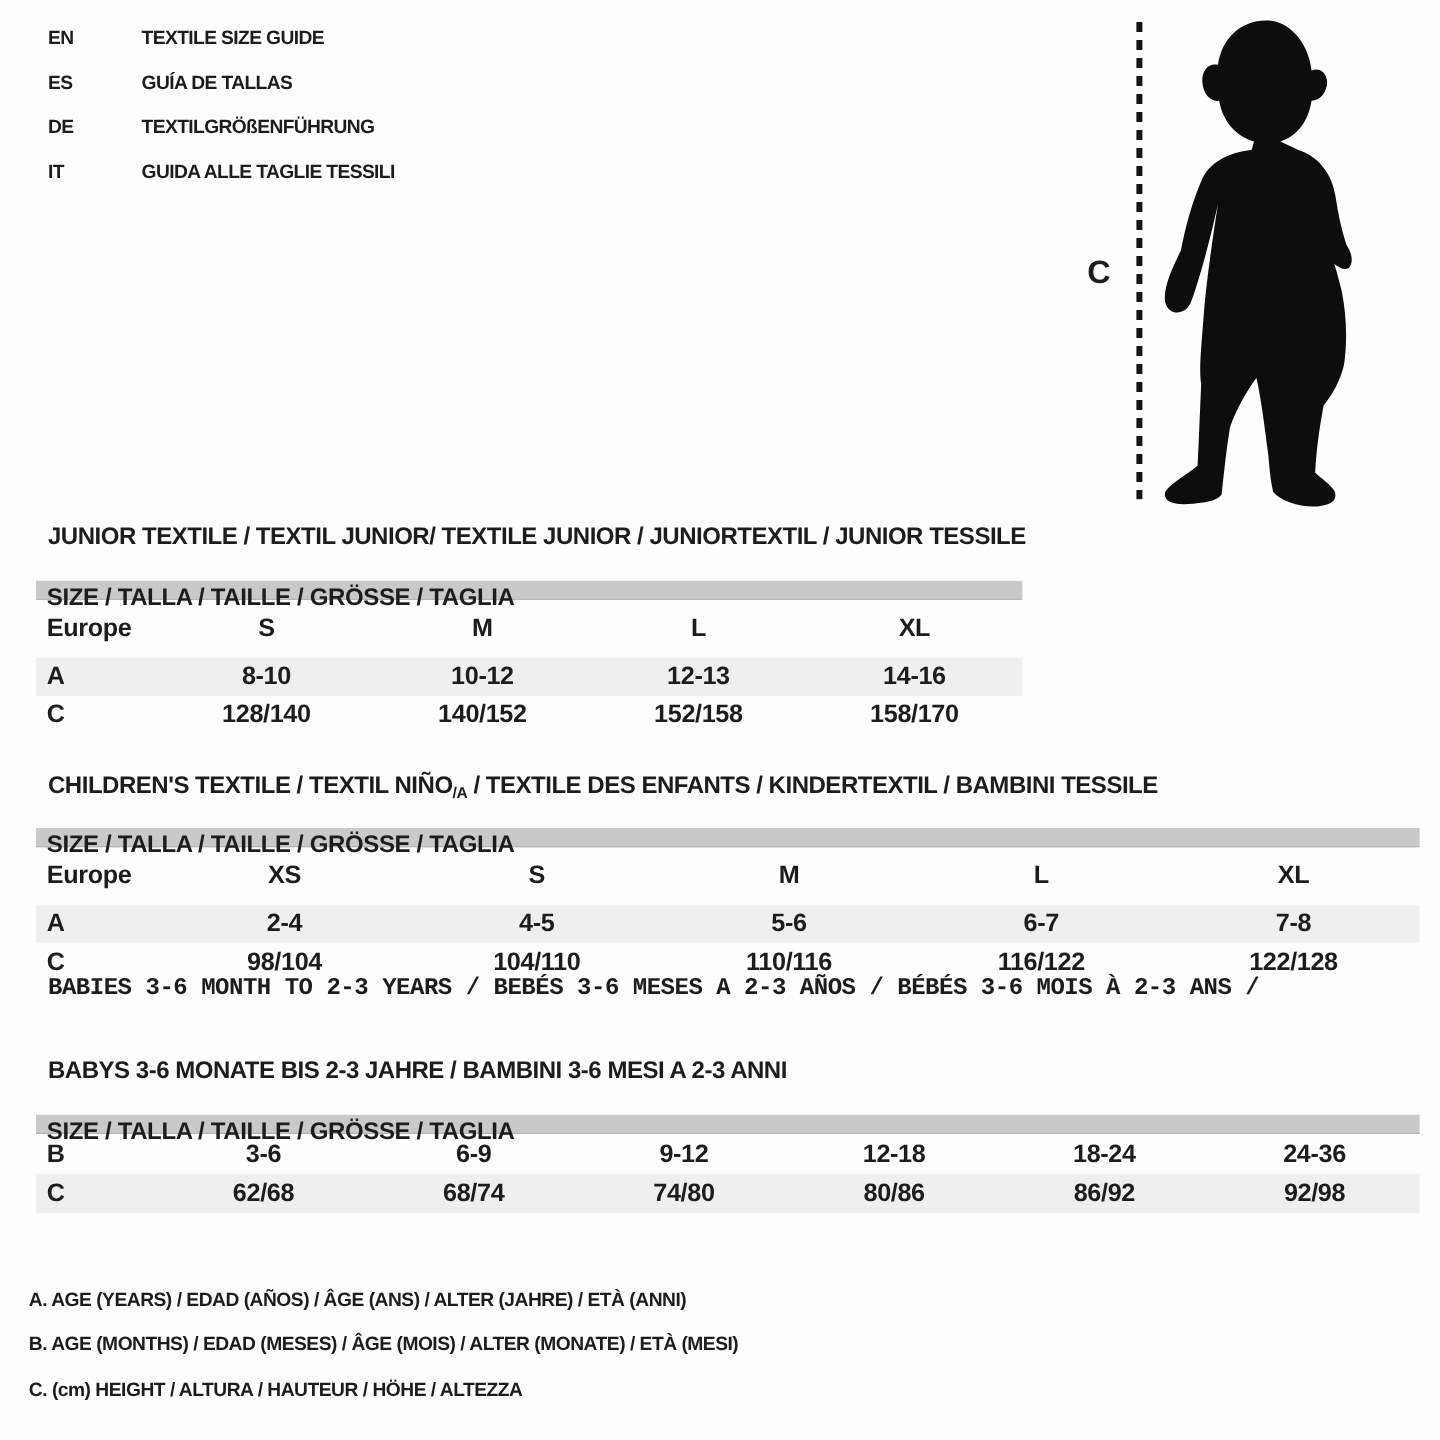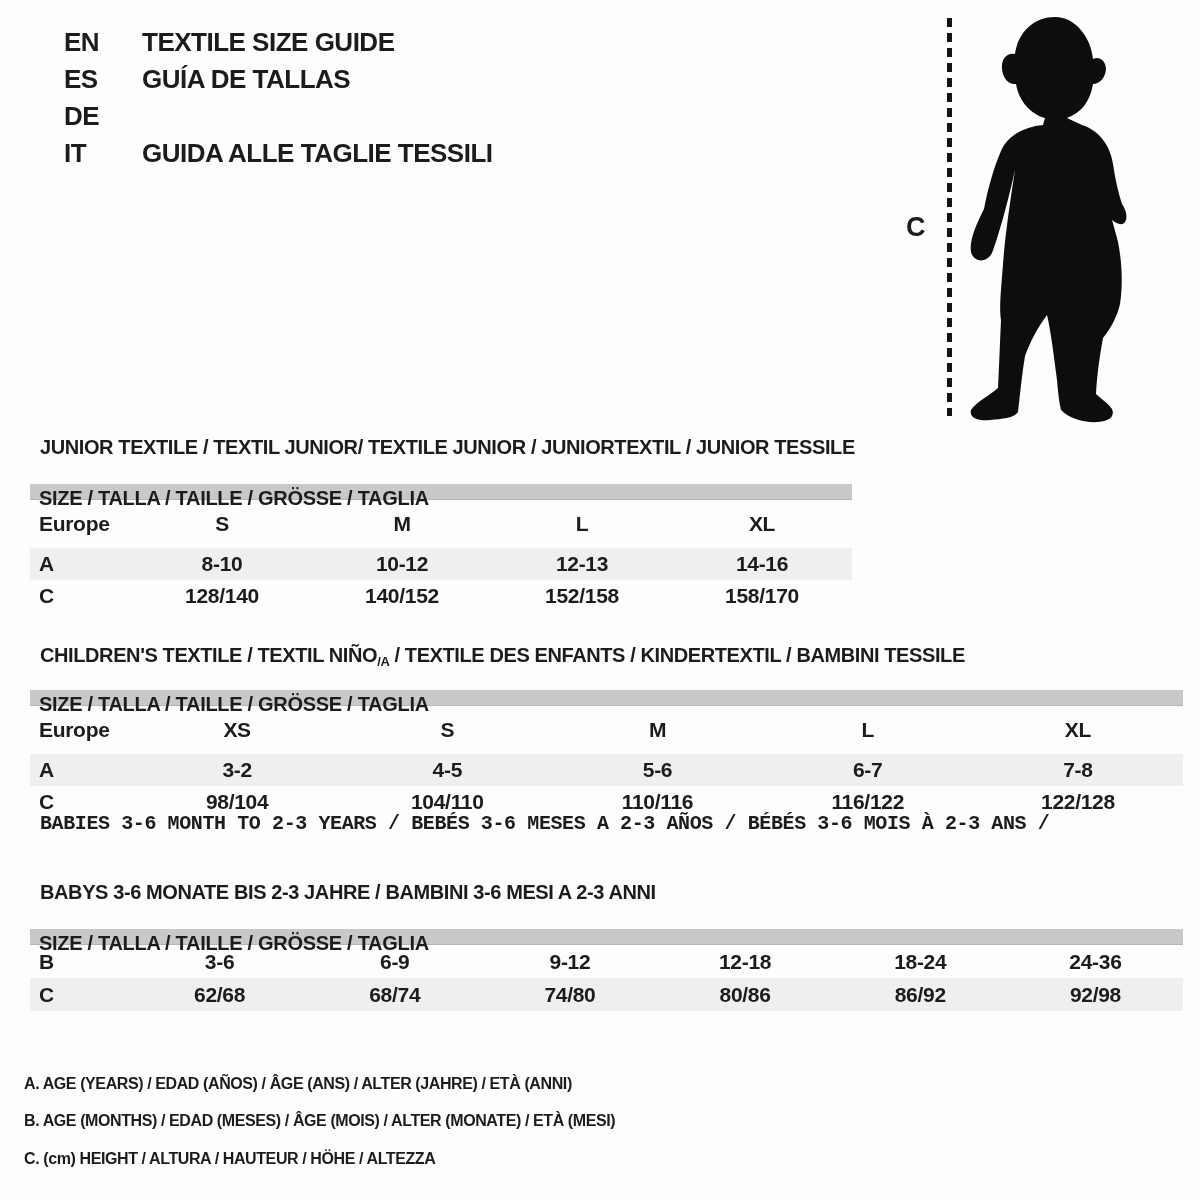--- a/index.html
+++ b/index.html
@@ -4,21 +4,21 @@
 <style>
   html,body{margin:0;padding:0;}
   body{
     width:1200px;height:1200px;position:relative;overflow:hidden;
     background:#fdfdfd;color:#1c1c1c;
     font-family:"Liberation Sans","DejaVu Sans",sans-serif;
     font-weight:bold;-webkit-font-smoothing:antialiased;
   }
   
   .lang-block{position:absolute;left:40px;top:24px;}
-  .lang-row{display:flex;height:37px;align-items:center;font-size:26px;letter-spacing:-0.5px;margin-left:24px;}
+  .lang-row{display:flex;height:37px;align-items:flex-start;font-size:16px;letter-spacing:-0.5px;}
   .lang-code{width:78px;}
   
   .dash-line{position:absolute;left:947px;top:18px;width:5px;height:398px;
     background:repeating-linear-gradient(to bottom,#141414 0px,#141414 9px,transparent 9px,transparent 15px);}
   .c-label{position:absolute;left:906px;top:212px;font-size:27px;}
   .figure-svg{position:absolute;left:962px;top:12px;}
   
   .section-heading{position:absolute;left:40px;font-size:20px;letter-spacing:-0.4px;white-space:nowrap;}
   .heading-sub{font-size:13px;position:relative;top:4px;}
   .size-table{position:absolute;left:30px;}
@@ -40,20 +40,21 @@
   <div class="lang-row">
     <span class="lang-code">EN</span>
     <span class="lang-title">TEXTILE SIZE GUIDE</span>
   </div>
   <div class="lang-row">
     <span class="lang-code">ES</span>
     <span class="lang-title">GUÍA DE TALLAS</span>
   </div>
   <div class="lang-row">
     <span class="lang-code">DE</span>
+    <span class="lang-title">TEXTILGRÖßENFÜHRUNG</span>
   </div>
   <div class="lang-row">
     <span class="lang-code">IT</span>
     <span class="lang-title">GUIDA ALLE TAGLIE TESSILI</span>
   </div>
 </div>
 
 <div class="dash-line"></div>
 <div class="c-label">C</div>
 <svg class="figure-svg" width="178" height="414" viewBox="0 0 178 414" aria-hidden="true">
@@ -132,21 +133,21 @@
   <div class="trow trow-head">
     <span class="row-label">Europe</span>
     <span class="cell">XS</span>
     <span class="cell">S</span>
     <span class="cell">M</span>
     <span class="cell">L</span>
     <span class="cell">XL</span>
   </div>
   <div class="trow trow-data alt">
     <span class="row-label">A</span>
-    <span class="cell">3-2</span>
+    <span class="cell">2-4</span>
     <span class="cell">4-5</span>
     <span class="cell">5-6</span>
     <span class="cell">6-7</span>
     <span class="cell">7-8</span>
   </div>
   <div class="trow trow-data">
     <span class="row-label">C</span>
     <span class="cell">98/104</span>
     <span class="cell">104/110</span>
     <span class="cell">110/116</span>

